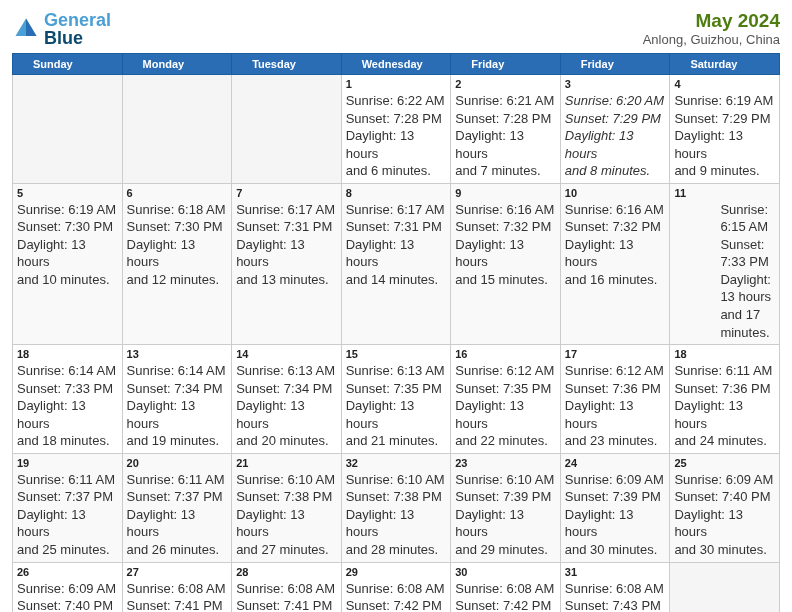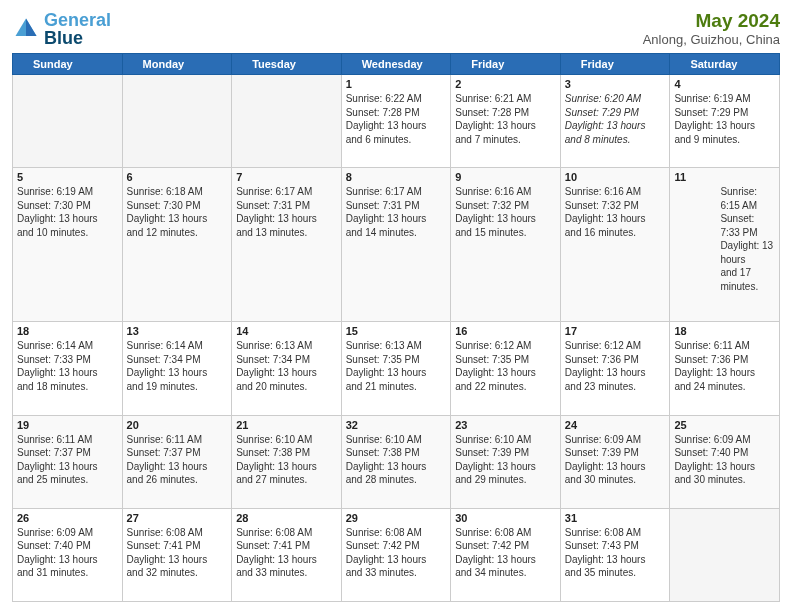--- a/index.html
+++ b/index.html
@@ -85,21 +85,21 @@
       background: #f9f9f9;
     }
     .day-number {
       font-size: 11px;
       font-weight: bold;
       color: #222;
       display: block;
       margin-bottom: 2px;
     }
     .cell-info {
-      font-size: 10px;
+      font-size: 13px;
       line-height: 1.35;
       color: #333;
     }
   </style>
 </head>
 <body>
 
 <div class="page">
   <div class="header">
     <div class="logo">

